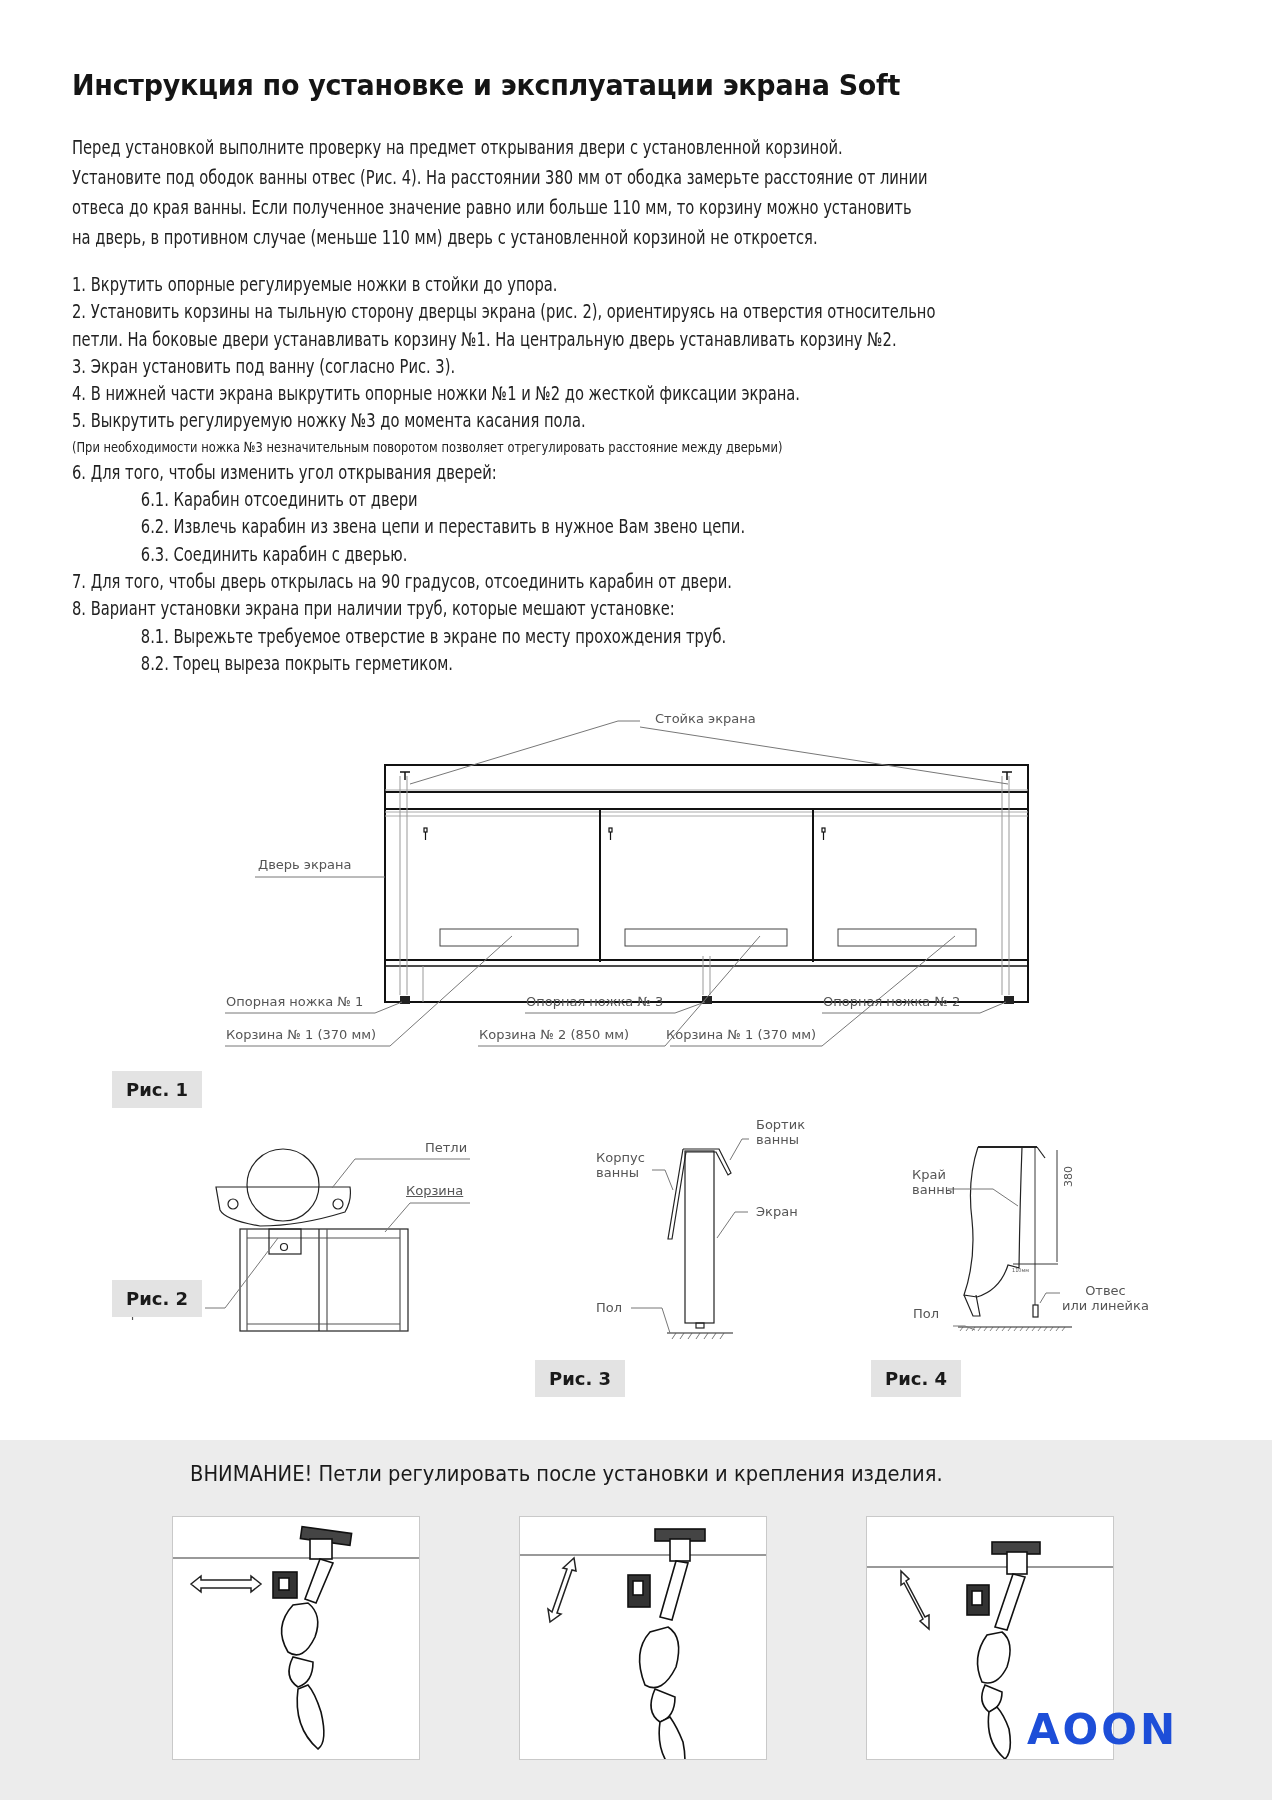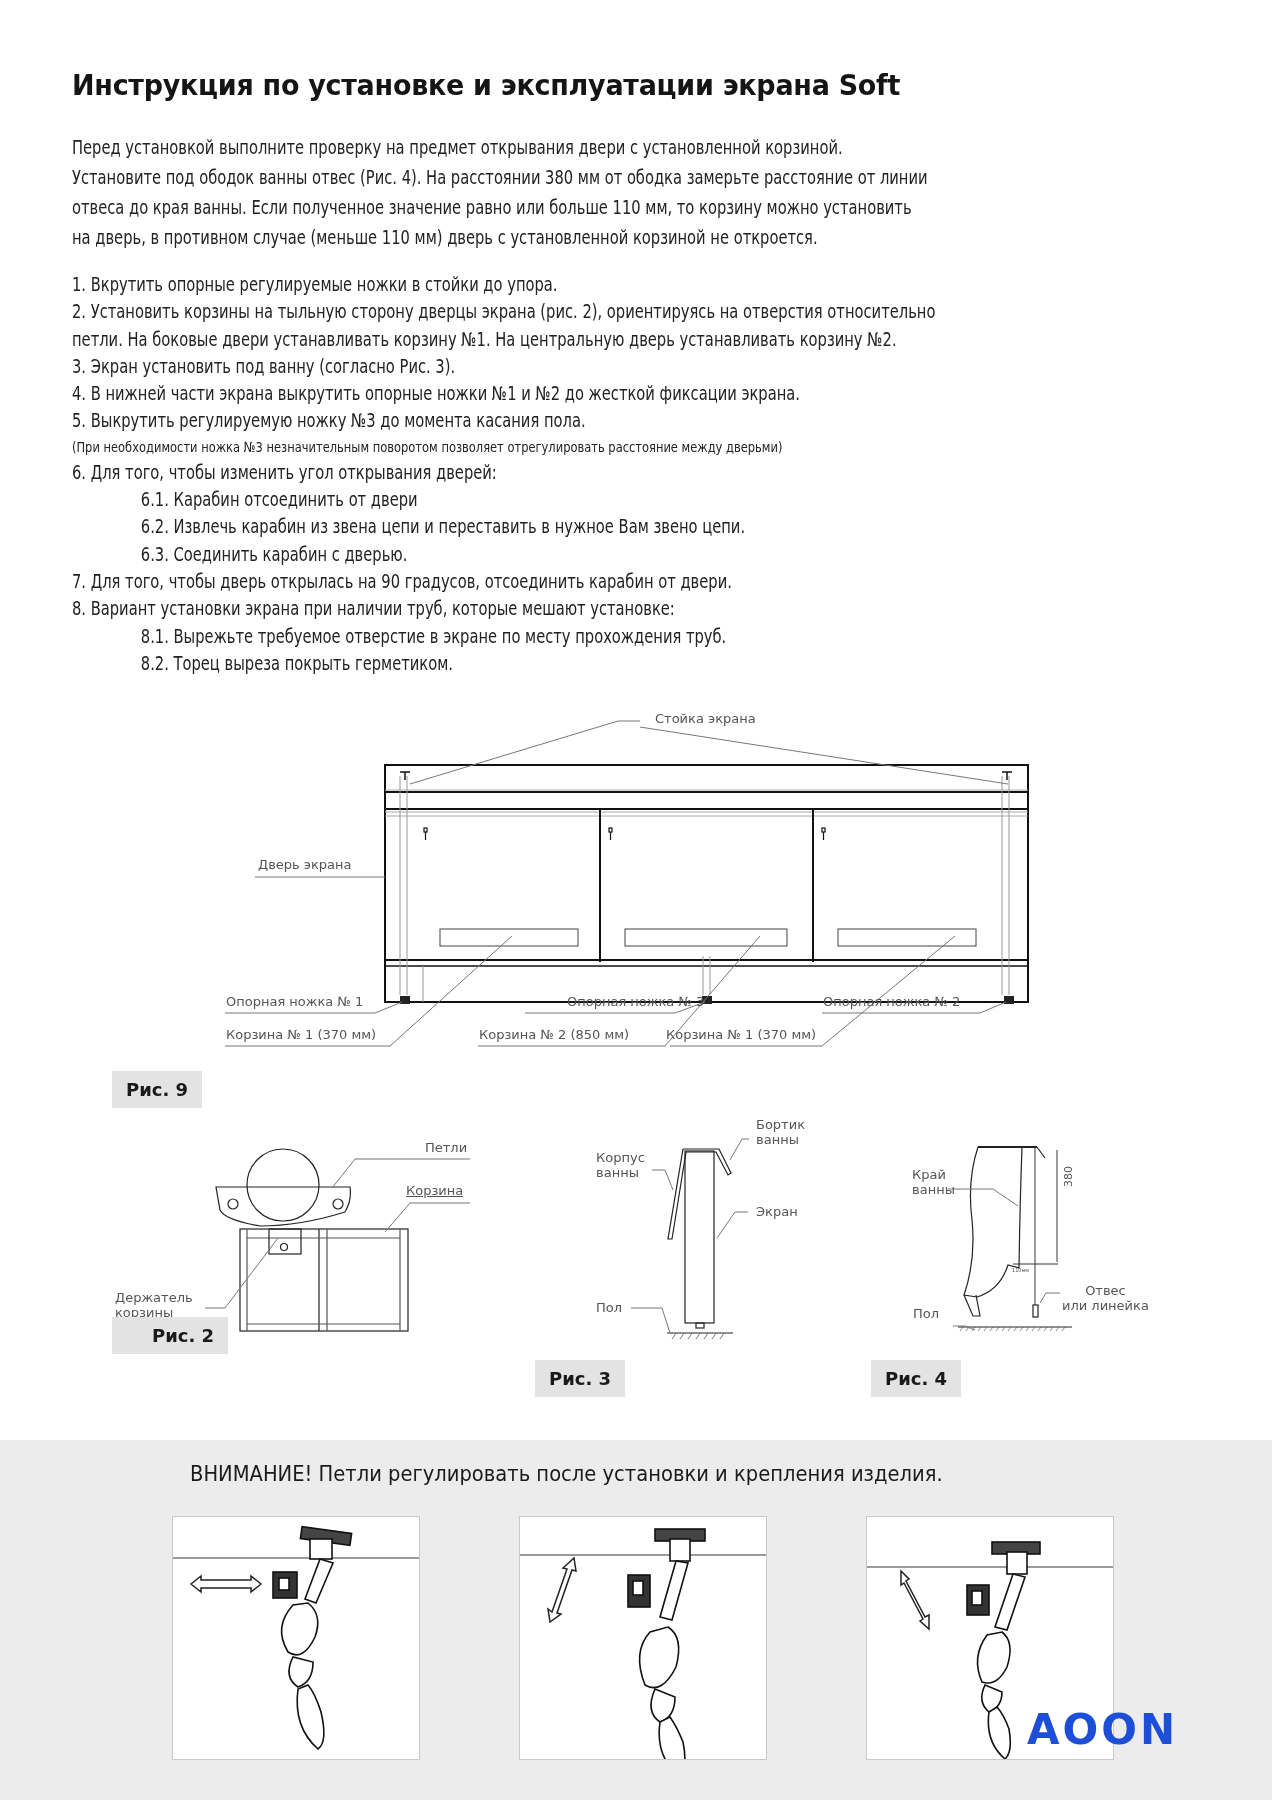--- a/index.html
+++ b/index.html
@@ -122,27 +122,27 @@
         <line x1="822" y1="1046" x2="955" y2="936"></line>
       <line x1="822" y1="1013" x2="980" y2="1013"></line>
         <line x1="980" y1="1013" x2="1006" y2="1002"></line>
     </g>
   </g>
 </svg>
 
 <div class="abs dlabel" style="left:655px;top:711px;">Стойка экрана</div>
 <div class="abs dlabel" style="left:258px;top:857px;">Дверь экрана</div>
 <div class="abs dlabel" style="left:226px;top:994px;">Опорная ножка № 1</div>
-<div class="abs dlabel" style="left:526px;top:994px;margin-left:41px;">Опорная ножка № 3</div>
+<div class="abs dlabel" style="left:526px;top:994px;">Опорная ножка № 3</div>
 <div class="abs dlabel" style="left:823px;top:994px;">Опорная ножка № 2</div>
 <div class="abs dlabel" style="left:226px;top:1027px;">Корзина № 1 (370 мм)</div>
 <div class="abs dlabel" style="left:479px;top:1027px;">Корзина № 2 (850 мм)</div>
 <div class="abs dlabel" style="left:666px;top:1027px;">Корзина № 1 (370 мм)</div>
 
-<div class="abs figlabel" style="left:112px;top:1071px;">Рис. 9</div>
+<div class="abs figlabel" style="left:112px;top:1071px;">Рис. 1</div>
 
 <svg width="1272" height="1800">
   <g stroke="#222" fill="none" stroke-width="1.2">
     <path d="M216,1187 L350,1187 Q352,1200 345,1212 Q300,1226 260,1226 Q225,1220 220,1210 Z"></path>
     <circle cx="283" cy="1185" r="36"></circle>
     <circle cx="233" cy="1204" r="5"></circle>
     <circle cx="338" cy="1204" r="5"></circle>
     <rect x="240" y="1229" width="168" height="102"></rect>
     <line x1="247" y1="1229" x2="247" y2="1331" stroke="#555"></line>
     <line x1="400" y1="1229" x2="400" y2="1331" stroke="#555"></line>
@@ -161,21 +161,21 @@
     <line x1="205" y1="1308" x2="225" y2="1308"></line>
       <line x1="225" y1="1308" x2="278" y2="1238"></line>
   </g>
 </svg>
 <div class="abs dlabel" style="left:425px;top:1140px;">Петли</div>
 <div class="abs dlabel" style="left:406px;top:1183px;text-decoration:underline;">Корзина</div>
 <div class="abs dlabel" style="left:115px;top:1290px;line-height:15px;">
   <span>Держатель</span><br>
   <span>корзины</span>
 </div>
-<div class="abs figlabel" style="left:112px;top:1317px;padding-left:26px;">Рис. 2</div>
+<div class="abs figlabel" style="left:112px;top:1280px;">Рис. 2</div>
 
 <svg width="1272" height="1800">
   <g stroke="#222" fill="none" stroke-width="1.2">
     <rect x="685" y="1151" width="29" height="172"></rect>
     <path d="M683,1149 L719,1149 L731,1173 L728,1175 L716,1152 L686,1152"></path>
     <path d="M683,1149 L668,1239 L672,1239 L686,1152"></path>
     <rect x="696" y="1323" width="8" height="5"></rect>
     <line x1="667" y1="1333" x2="733" y2="1333"></line>
   </g>
   <g stroke="#555" stroke-width="0.8">

